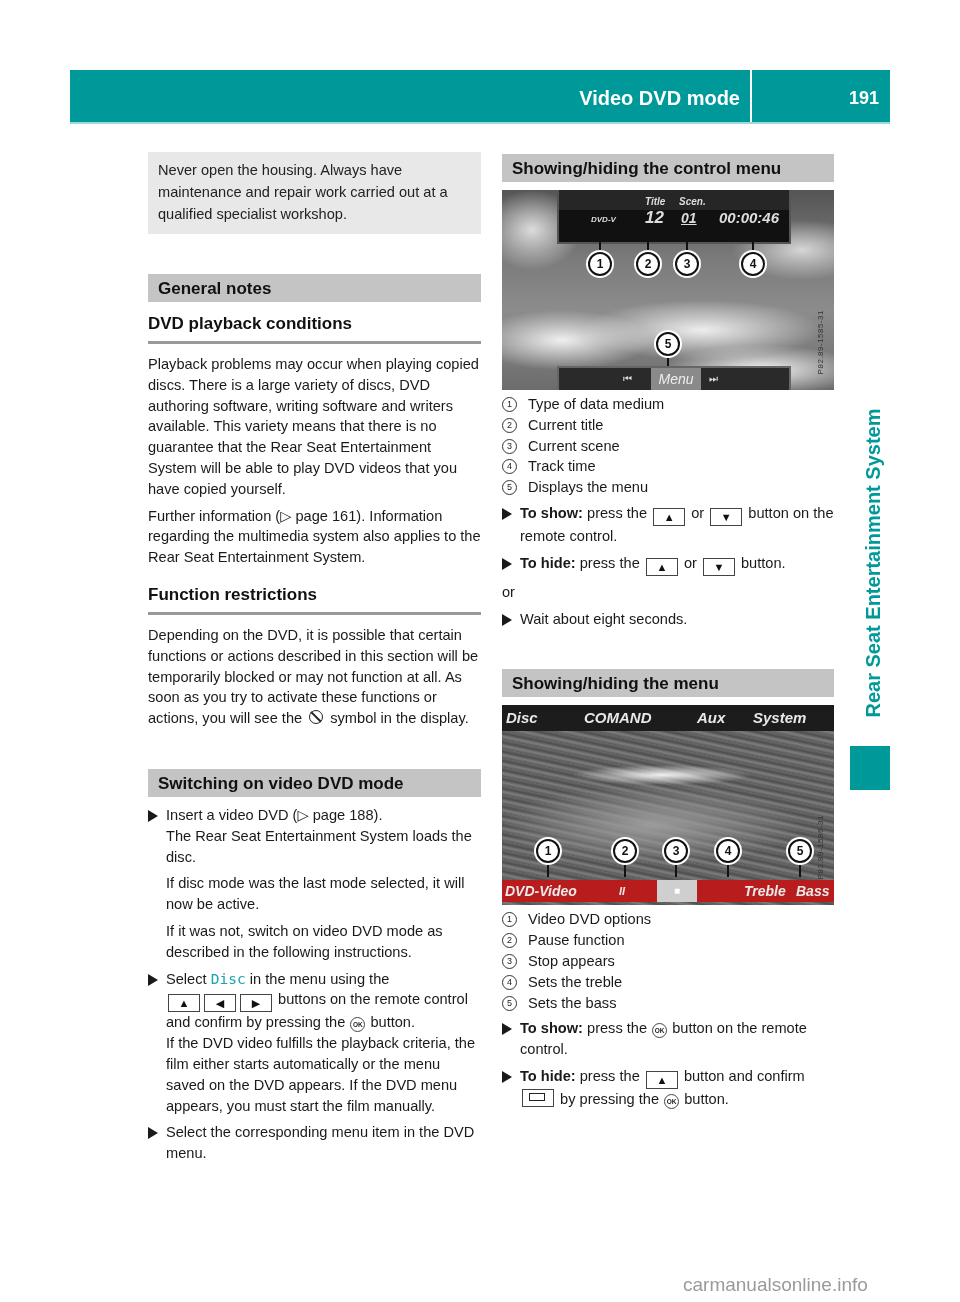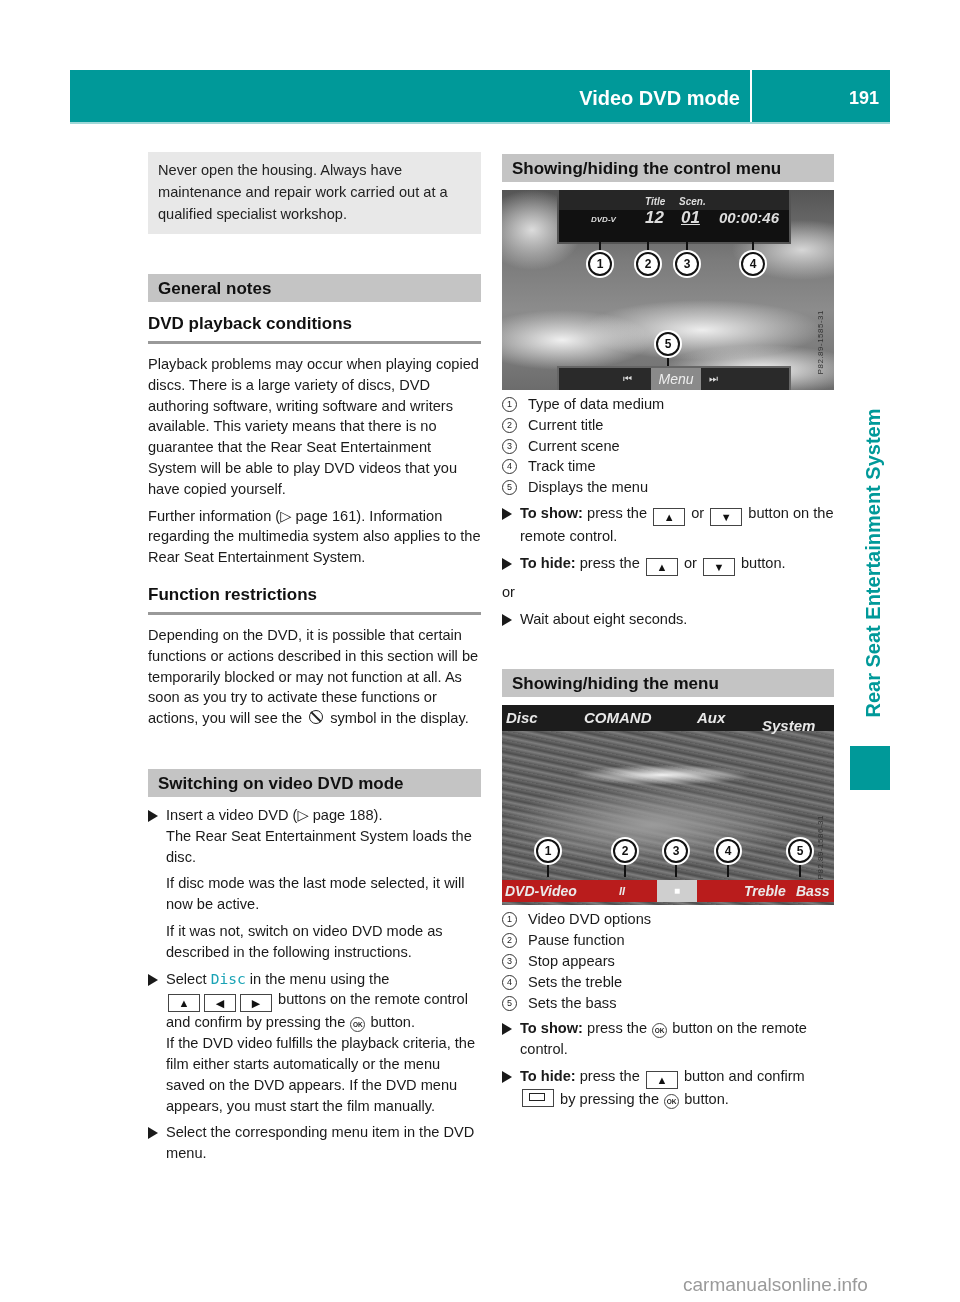--- a/index.html
+++ b/index.html
@@ -150,21 +150,21 @@
   <div style="height:8px"></div>
 
   <div class="screen">
     <div class="sky"></div>
     <div class="ctrl-top">
       <div class="band"></div>
       <span class="ct" style="left:32px;top:20px;font-size:8px;">DVD-V</span>
       <span class="ct" style="left:86px;top:2px;font-size:10px;">Title</span>
       <span class="ct" style="left:120px;top:2px;font-size:10px;">Scen.</span>
       <span class="ct" style="left:86px;top:18px;font-size:17px;">12</span>
-      <span class="ct" style="left:122px;top:18px;font-size:17px;text-decoration:underline;">01</span>
+      <span class="ct" style="left:122px;top:18px;font-size:14px;text-decoration:underline;">01</span>
       <span class="ct" style="left:160px;top:18px;font-size:15px;">00:00:46</span>
     </div>
     <div class="stem" style="left:97px;top:48px;height:18px;"></div>
     <div class="stem" style="left:145px;top:48px;height:18px;"></div>
     <div class="stem" style="left:184px;top:48px;height:18px;"></div>
     <div class="stem" style="left:250px;top:48px;height:18px;"></div>
     <div class="callout" style="left:86px;top:62px;">1</div>
     <div class="callout" style="left:134px;top:62px;">2</div>
     <div class="callout" style="left:173px;top:62px;">3</div>
     <div class="callout" style="left:239px;top:62px;">4</div>
@@ -211,21 +211,21 @@
   <div style="height:40px"></div>
   <div class="sec">Showing/hiding the menu</div>
   <div style="height:8px"></div>
 
   <div class="screen menu-screen">
     <div class="bg"></div>
     <div class="menu-top">
       <span class="mt" style="left:4px;">Disc</span>
       <span class="mt" style="left:82px;">COMAND</span>
       <span class="mt" style="left:195px;">Aux</span>
-      <span class="mt" style="left:260px;margin-top:8px;">System</span>
+      <span class="mt" style="left:251px;">System</span>
     </div>
     <div class="stem" style="left:45px;top:156px;height:16px;"></div>
     <div class="stem" style="left:122px;top:156px;height:16px;"></div>
     <div class="stem" style="left:173px;top:156px;height:16px;"></div>
     <div class="stem" style="left:225px;top:156px;height:16px;"></div>
     <div class="stem" style="left:297px;top:156px;height:16px;"></div>
     <div class="callout" style="left:34px;top:134px;">1</div>
     <div class="callout" style="left:111px;top:134px;">2</div>
     <div class="callout" style="left:162px;top:134px;">3</div>
     <div class="callout" style="left:214px;top:134px;">4</div>

